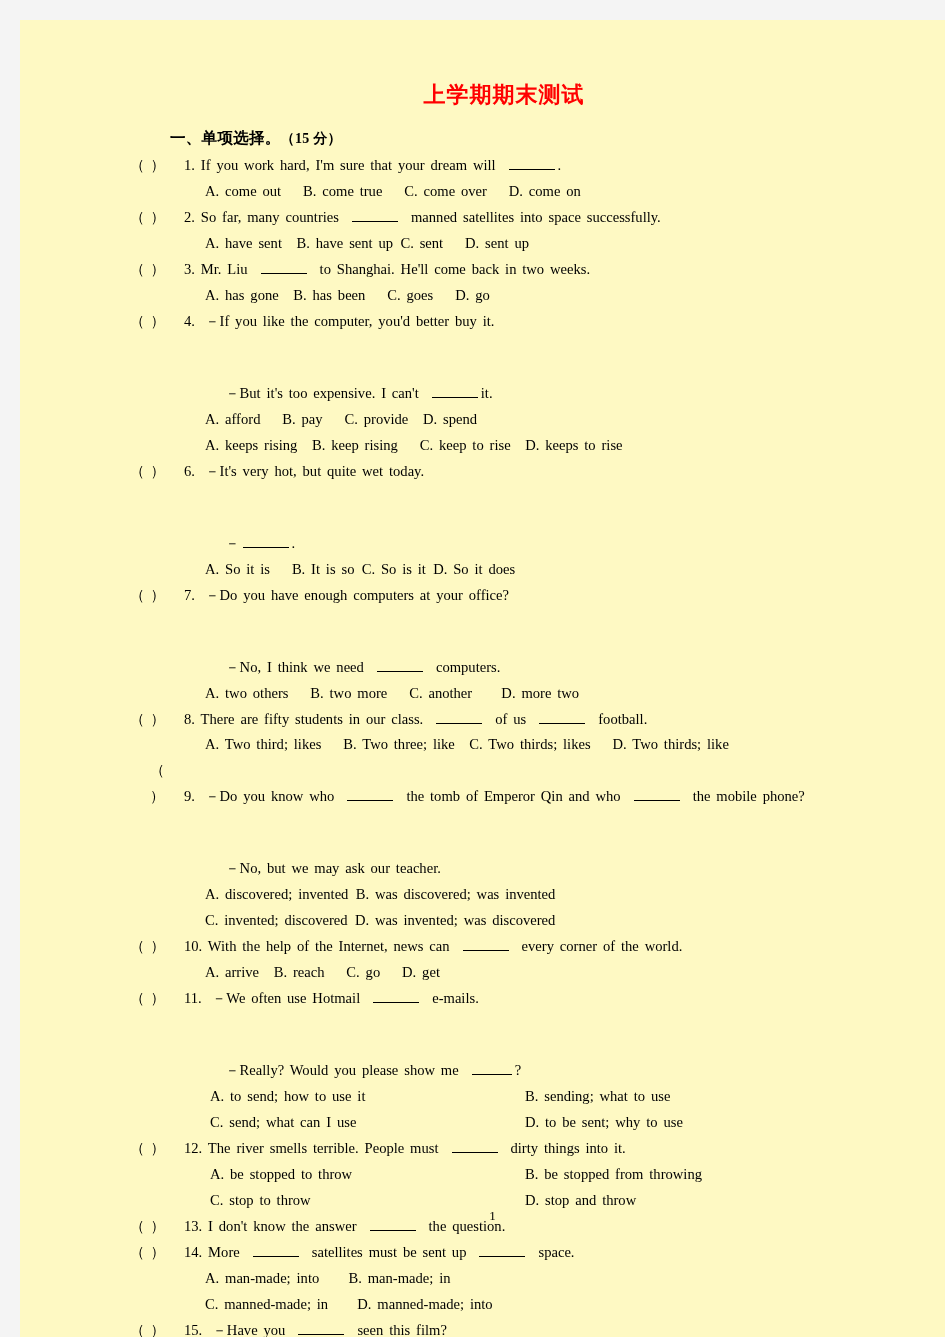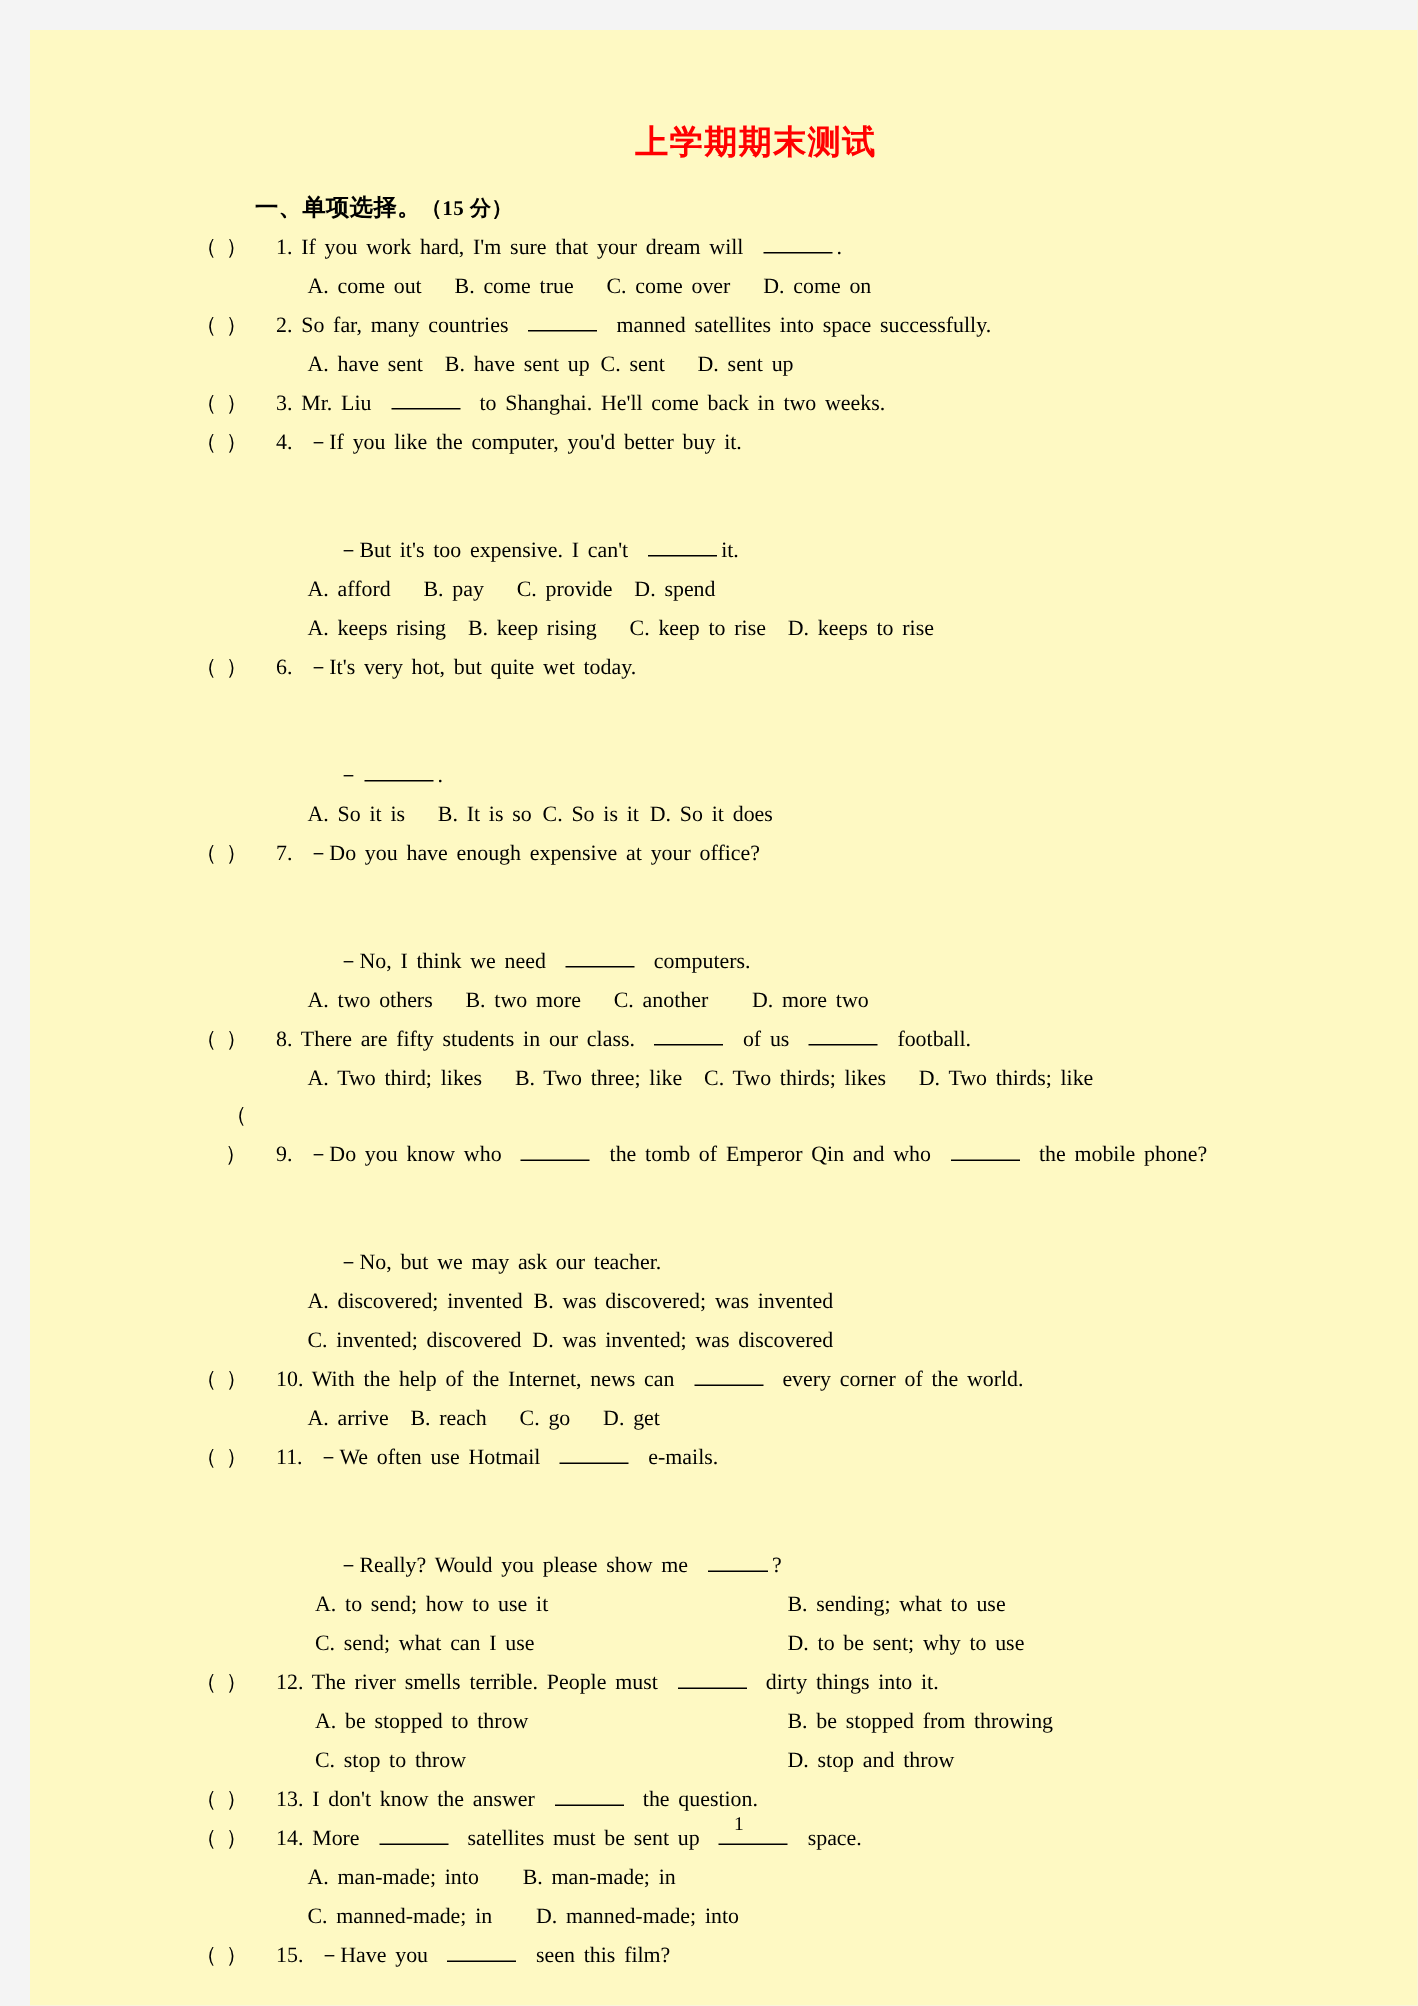--- a/index.html
+++ b/index.html
@@ -126,40 +126,41 @@
         <div class="opts">A. come out  B. come true  C. come over  D. come on</div>
       </div>
 
       <div>
         <div class="stem nowrap-stem"><span class="paren">（ ）</span><span>2.</span> <span>So far, many countries</span><span class="gap-sm"></span><span class="blank"></span><span class="gap-sm"></span><span>manned satellites into space successfully.</span></div>
         <div class="opts">A. have sent B. have sent up C. sent  D. sent up</div>
       </div>
 
       <div>
         <div class="stem nowrap-stem"><span class="paren">（ ）</span><span>3.</span> <span>Mr. Liu</span><span class="gap-sm"></span><span class="blank"></span><span class="gap-sm"></span><span>to Shanghai. He'll come back in two weeks.</span></div>
+        <div class="opts">A. has gone B. has been  C. goes  D. go</div>
       </div>
 
       <div>
         <div class="stem nowrap-stem"><span class="paren">（ ）</span><span>4.</span><span class="gap-sm"></span><span>－If you like the computer, you'd better buy it.</span></div>
         <div class="cont"><span>－But it's too expensive. I can't</span><span class="gap-sm"></span><span class="blank"></span><span>it.</span></div>
         <div class="opts">A. afford  B. pay  C. provide D. spend</div>
       </div>
 
       <div>
         <div class="opts">A. keeps rising B. keep rising  C. keep to rise D. keeps to rise</div>
       </div>
 
       <div>
         <div class="stem nowrap-stem"><span class="paren">（ ）</span><span>6.</span><span class="gap-sm"></span><span>－It's very hot, but quite wet today.</span></div>
         <div class="cont"><span>－</span><span class="blank"></span><span>.</span></div>
         <div class="opts">A. So it is  B. It is so C. So is it D. So it does</div>
       </div>
 
       <div>
-        <div class="stem nowrap-stem"><span class="paren">（ ）</span><span>7.</span><span class="gap-sm"></span><span>－Do you have enough expensive at your office?</span></div>
+        <div class="stem nowrap-stem"><span class="paren">（ ）</span><span>7.</span><span class="gap-sm"></span><span>－Do you have enough computers at your office?</span></div>
         <div class="cont"><span>－No, I think we need</span><span class="gap-sm"></span><span class="blank"></span><span class="gap-sm"></span><span>computers.</span></div>
         <div class="opts">A. two others  B. two more  C. another  D. more two</div>
       </div>
 
       <div>
         <div class="stem nowrap-stem"><span class="paren">（ ）</span><span>8.</span> <span>There are fifty students in our class.</span><span class="gap-sm"></span><span class="blank"></span><span class="gap-sm"></span><span>of us</span><span class="gap-sm"></span><span class="blank"></span><span class="gap-sm"></span><span>football.</span></div>
         <div class="opts">A. Two third; likes  B. Two three; like C. Two thirds; likes  D. Two thirds; like</div>
       </div>
 
       <div>

